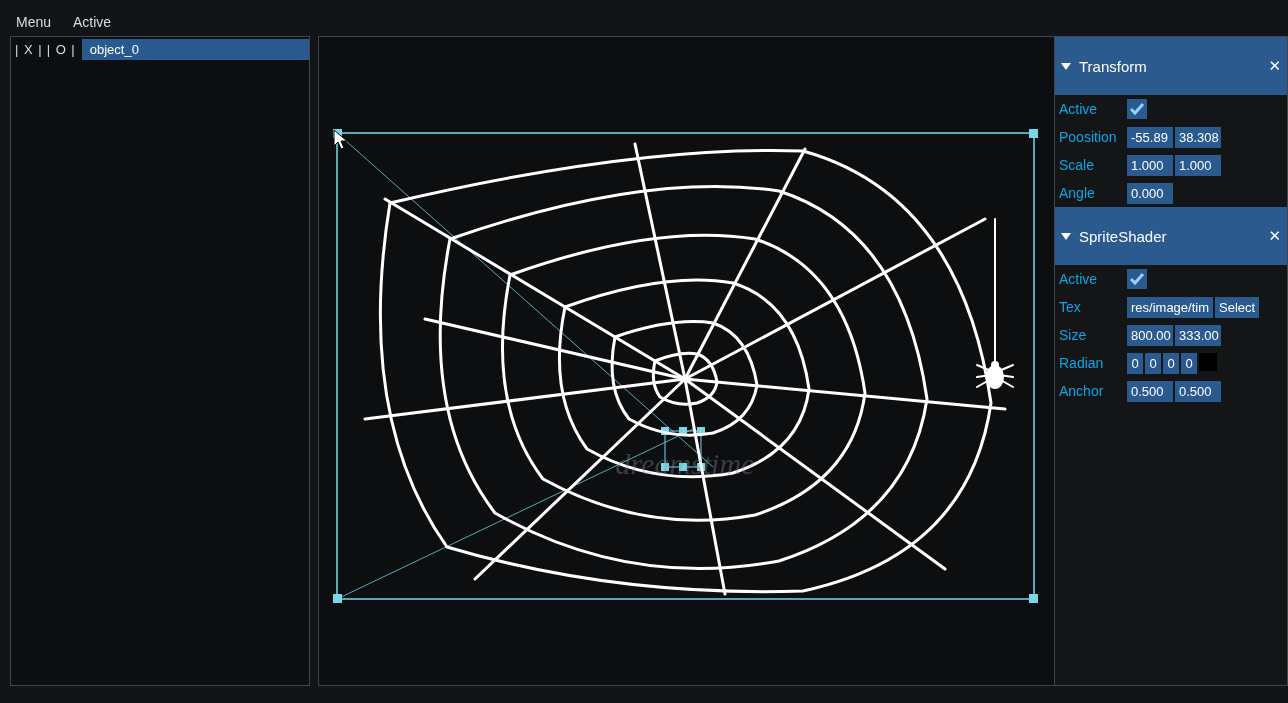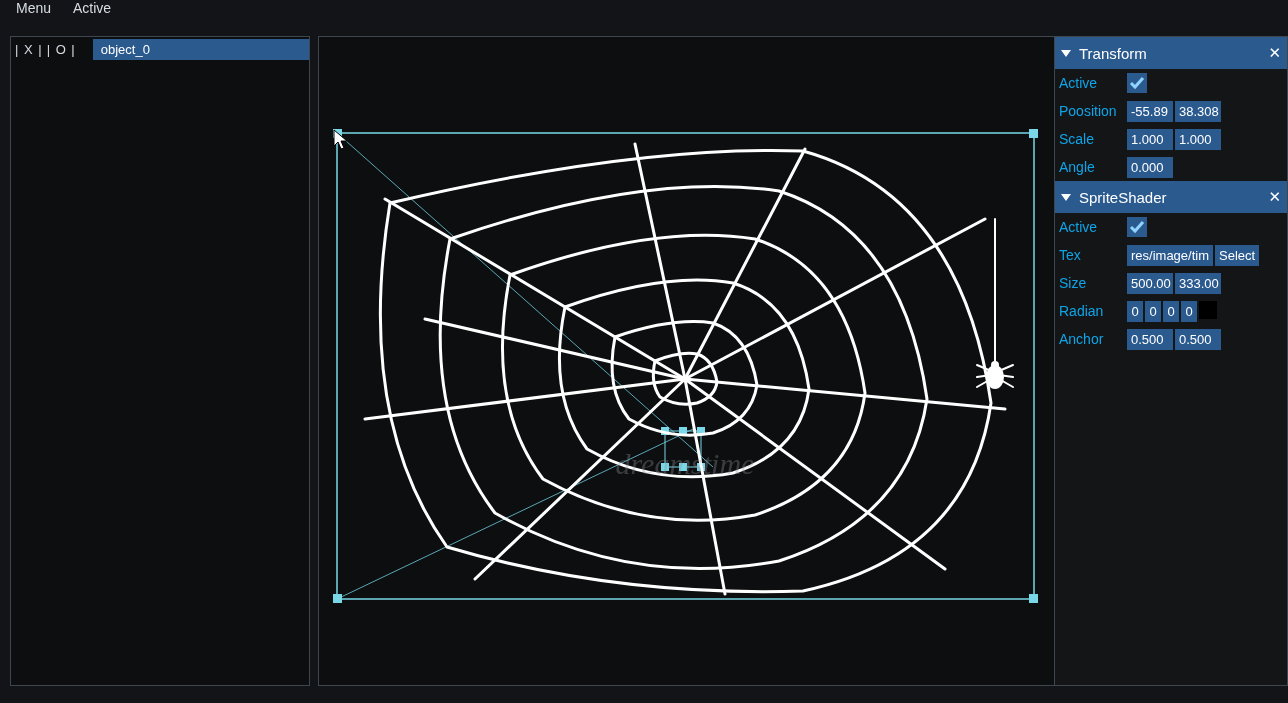--- a/index.html
+++ b/index.html
@@ -17,21 +17,21 @@
 
   
   .menubar {
     position: absolute;
     left: 0;
     right: 0;
     top: 0;
     height: 30px;
     background: #131417;
     display: flex;
-    align-items: flex-start;
+    align-items: flex-end;
     padding-left: 16px;
     gap: 22px;
   }
   .menubar span {
     color: #d7dde3;
   }
 
   
   .workspace {
     position: absolute;
@@ -62,21 +62,21 @@
   .hier-header .tag {
     color: #d7dde3;
     margin-right: 4px;
     letter-spacing: 1px;
   }
   .hier-header .obj {
     flex: 1;
     background: #2b5a8f;
     color: #fff;
     padding: 3px 8px;
-    margin-left: 13px;
+    margin-left: 2px;
   }
 
   .viewport {
     position: absolute;
     left: 308px;
     top: 0;
     width: 796px;
     height: 650px;
     border: 1px solid #3e4750;
     background: #0d0e10;
@@ -106,21 +106,21 @@
     background: #141517;
     box-sizing: border-box;
     font-size: 14px;
   }
 
   .comp-header {
     background: #2b5a8f;
     height: 24px;
     display: flex;
     align-items: center;
-    padding: 4px 6px;
+    padding: 17px 6px;
     color: #fff;
     font-size: 15px;
   }
   .comp-header .tri {
     width: 0;
     height: 0;
     border-left: 5px solid transparent;
     border-right: 5px solid transparent;
     border-top: 7px solid #fff;
     margin-right: 8px;
@@ -330,21 +330,21 @@
     <div class="prop-row">
       <div class="lbl">Tex</div>
       <div class="fields">
         <div class="fld wtex">res/image/tim</div>
         <div class="fld wbtn">Select</div>
       </div>
     </div>
     <div class="prop-row">
       <div class="lbl">Size</div>
       <div class="fields">
-        <div class="fld w1">500.00</div>
+        <div class="fld w1">800.00</div>
         <div class="fld w2">333.00</div>
       </div>
     </div>
     <div class="prop-row">
       <div class="lbl">Radian</div>
       <div class="fields">
         <div class="fld wsm">0</div>
         <div class="fld wsm">0</div>
         <div class="fld wsm">0</div>
         <div class="fld wsm">0</div>

